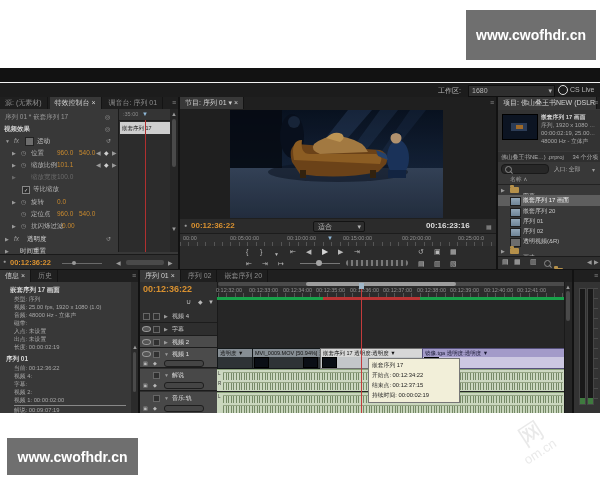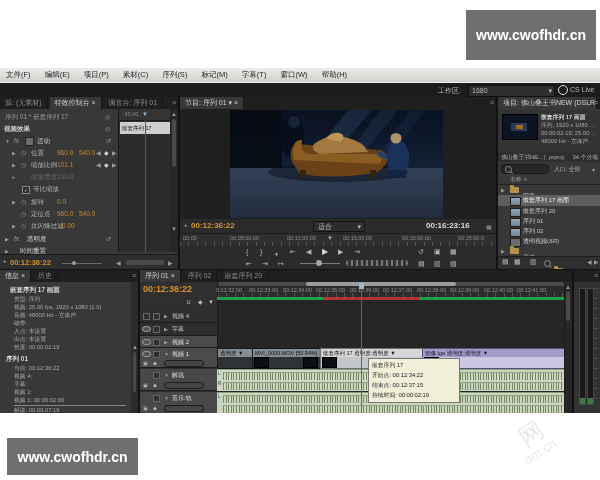--- a/index.html
+++ b/index.html
@@ -43,31 +43,20 @@
 <body>
 
 <div class="screen">
 
   <div class="wmbox ab" style="left:466px;top:10px;width:130px;height:50px;">
     <span>www.cwofhdr.cn</span>
   </div>
 
   <div class="app">
 
-    <div class="menubar">
-      <span class="menuitem">文件(F)</span>
-      <span class="menuitem">编辑(E)</span>
-      <span class="menuitem">项目(P)</span>
-      <span class="menuitem">素材(C)</span>
-      <span class="menuitem">序列(S)</span>
-      <span class="menuitem">标记(M)</span>
-      <span class="menuitem">字幕(T)</span>
-      <span class="menuitem">窗口(W)</span>
-      <span class="menuitem">帮助(H)</span>
-    </div>
     <div class="ab" style="left:0;top:14px;width:600px;height:1px;background:#f2f2f2;"></div>
 
     <div class="topstrip">
       <span class="ab" style="left:438px;top:3px;color:#b5b5b5;">工作区:</span>
       <div class="ab" style="left:468px;top:2px;width:82px;height:10px;background:#2e2e2e;border:1px solid #0f0f0f;color:#b5b5b5;line-height:10px;padding-left:3px;">
         <span>1680</span>
         <span class="ab" style="right:2px;top:0;">▾</span>
       </div>
       <span class="ab" style="left:558px;top:2px;width:8px;height:8px;border:1px solid #ddd;border-radius:50%;background:#1c1c1c;"></span>
       <span class="ab" style="left:570px;top:3px;color:#b5b5b5;">CS Live</span>

